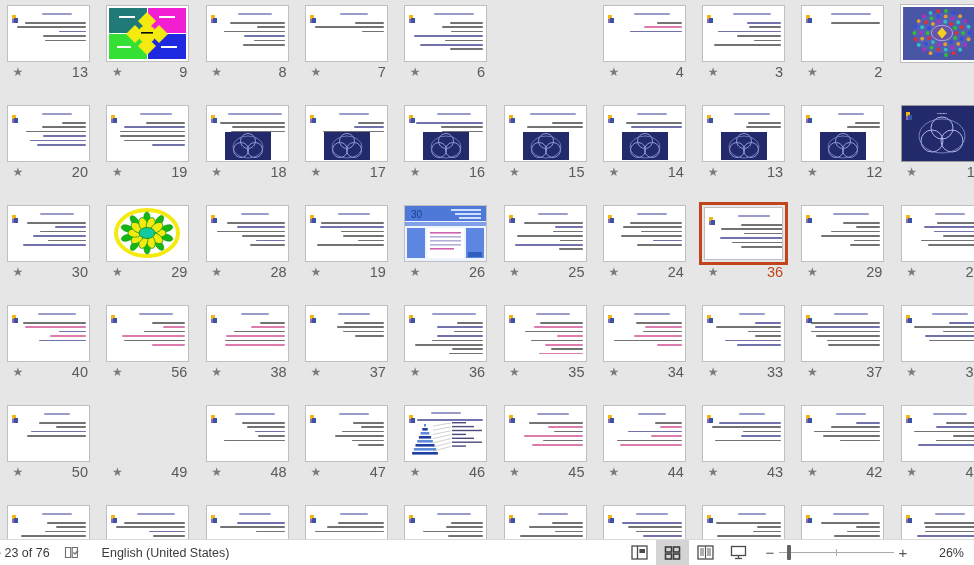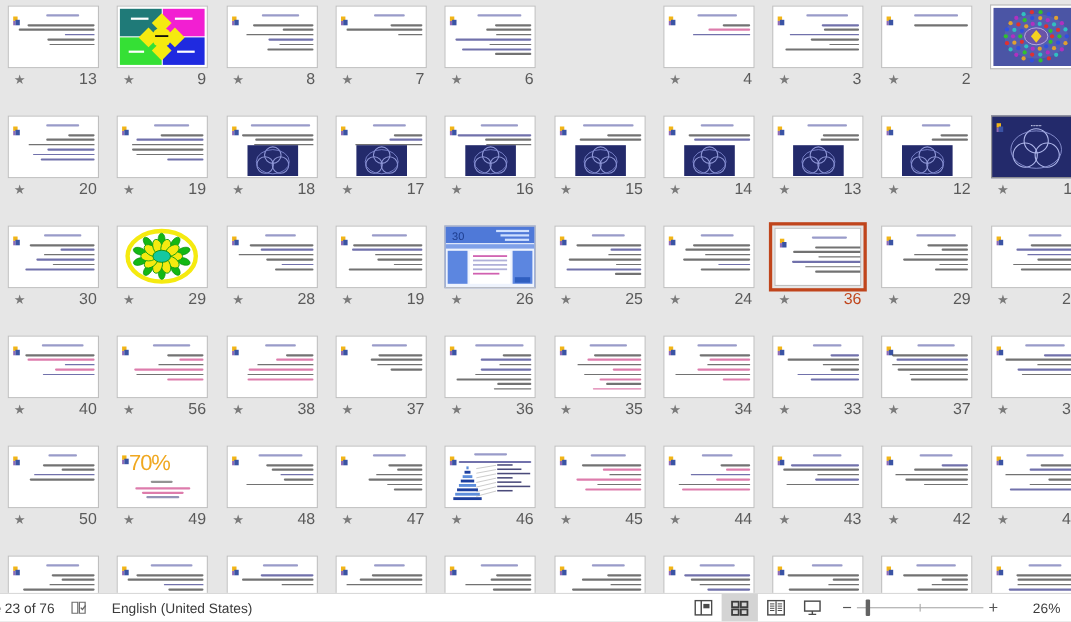--- a/index.html
+++ b/index.html
@@ -1043,34 +1043,20 @@
             <span class="ln" style="left: 23px; top: 24.8px; width: 55px; background: rgb(58, 58, 138);"></span>
             <span class="ln" style="left: 19px; top: 29.2px; width: 59px; background: rgb(60, 60, 60);"></span>
           </div>
         </div>
         <div class="meta">
           <span class="star">★</span>
           <span class="num">50</span>
         </div>
       </div>
       <div class="cell" style="left: 99.3px; top: 400px;">
-        <div class="thumb-wrap">
-          <div class="thumb">
-            <span class="logo" style="top: 8px;">
-              <i class="y"></i>
-              <i class="p"></i>
-              <i class="b"></i>
-            </span>
-            <span style="position: absolute; left: 10px; top: 4px; font-size: 20px; color: rgb(240, 168, 32); font-family: &quot;Liberation Sans&quot;, sans-serif; letter-spacing: -1px;">70%</span>
-            <span class="ln" style="left: 30px; top: 31px; width: 20px; background: rgb(106, 106, 106);"></span>
-            <span class="ln" style="left: 16px; top: 37px; width: 50px; background: rgb(208, 74, 140);"></span>
-            <span class="ln" style="left: 22px; top: 41px; width: 38px; background: rgb(208, 74, 140);"></span>
-            <span class="ln" style="left: 26px; top: 45px; width: 30px; background: rgb(106, 106, 154);"></span>
-          </div>
-        </div>
         <div class="meta">
           <span class="star">★</span>
           <span class="num">49</span>
         </div>
       </div>
       <div class="cell" style="left: 198.6px; top: 400px;">
         <div class="thumb-wrap">
           <div class="thumb">
             <span class="logo">
               <i class="y"></i>

